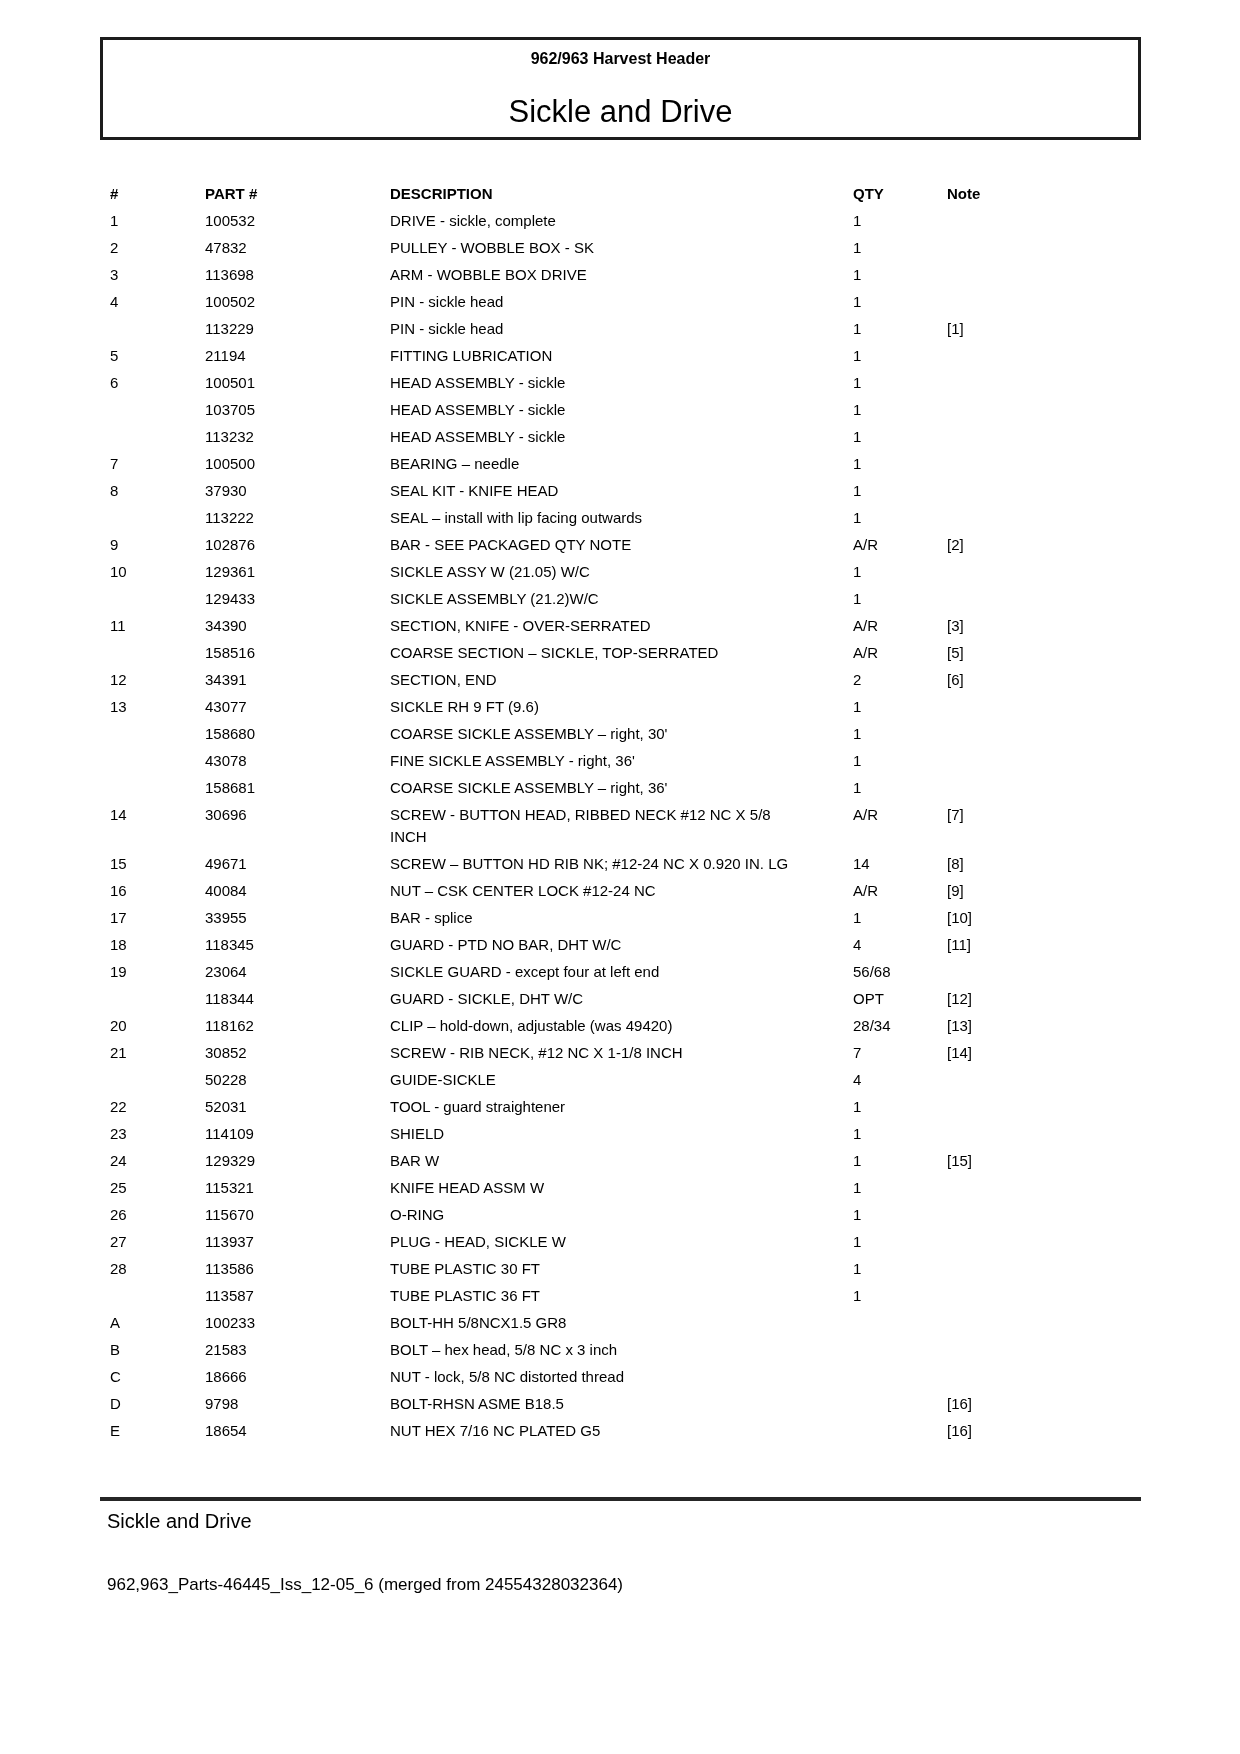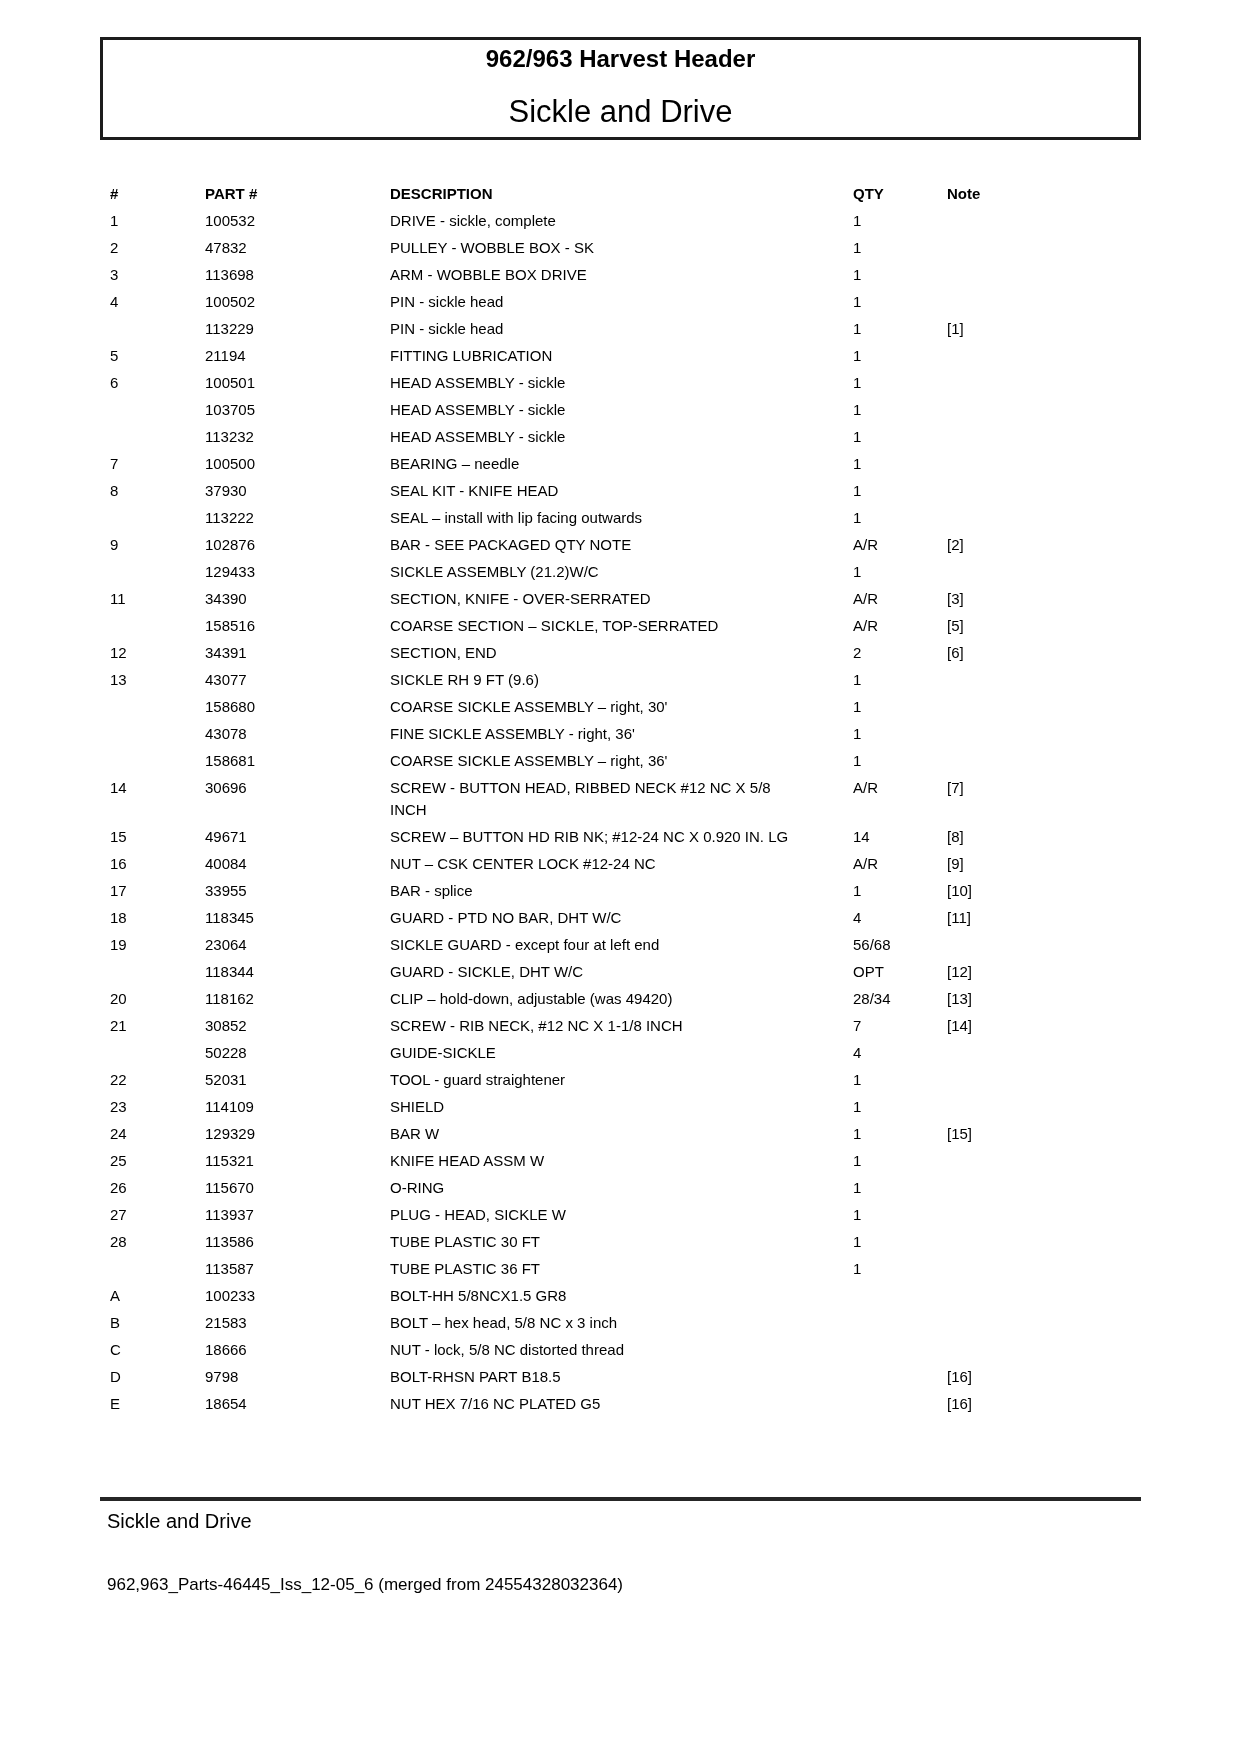--- a/index.html
+++ b/index.html
@@ -17,21 +17,21 @@
     left: 100px;
     top: 37px;
     width: 1035px;
     height: 97px;
     border: 3px solid #1c1c1c;
     background: #ffffff;
   }
   .doc-title {
     text-align: center;
     font-weight: bold;
-    font-size: 24px;
+    font-size: 16px;
     line-height: 24px;
     margin-top: 7px;
   }
   .doc-subtitle {
     text-align: center;
     font-size: 31px;
     line-height: 36px;
     margin-top: 23px;
     font-weight: normal;
   }
@@ -193,20 +193,27 @@
           <td></td>
         </tr>
         <tr>
           <td>9</td>
           <td>102876</td>
           <td>BAR - SEE PACKAGED QTY NOTE</td>
           <td>A/R</td>
           <td>[2]</td>
         </tr>
         <tr>
+          <td>10</td>
+          <td>129361</td>
+          <td>SICKLE ASSY W (21.05) W/C</td>
+          <td>1</td>
+          <td></td>
+        </tr>
+        <tr>
           <td></td>
           <td>129433</td>
           <td>SICKLE ASSEMBLY (21.2)W/C</td>
           <td>1</td>
           <td></td>
         </tr>
         <tr>
           <td>11</td>
           <td>34390</td>
           <td>SECTION, KNIFE - OVER-SERRATED</td>
@@ -399,21 +406,21 @@
         <tr>
           <td>C</td>
           <td>18666</td>
           <td>NUT - lock, 5/8 NC distorted thread</td>
           <td></td>
           <td></td>
         </tr>
         <tr>
           <td>D</td>
           <td>9798</td>
-          <td>BOLT-RHSN PART B18.5</td>
+          <td>BOLT-RHSN ASME B18.5</td>
           <td></td>
           <td>[16]</td>
         </tr>
         <tr>
           <td>E</td>
           <td>18654</td>
           <td>NUT HEX 7/16 NC PLATED G5</td>
           <td></td>
           <td>[16]</td>
         </tr>

